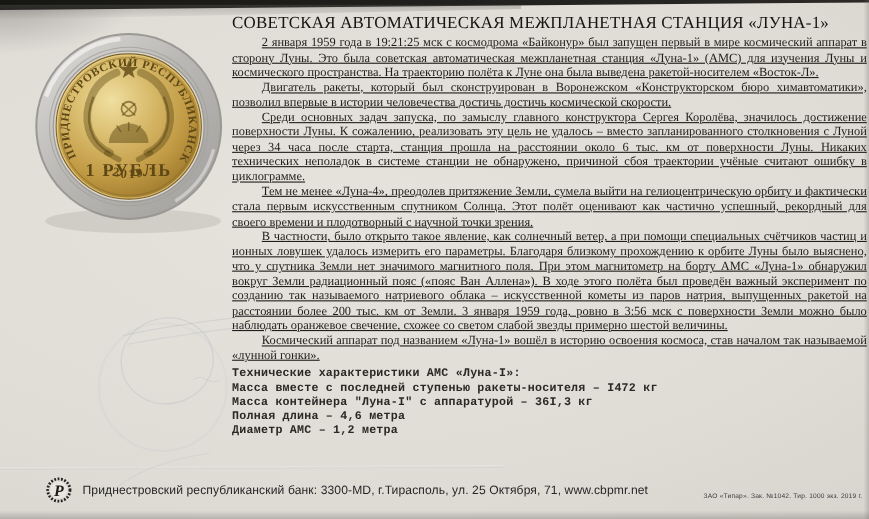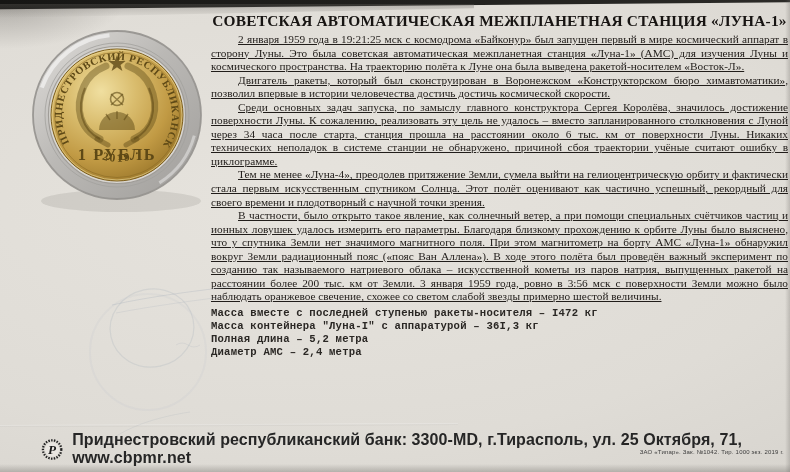--- a/index.html
+++ b/index.html
@@ -18,30 +18,30 @@
     clip-path:polygon(0 0,100% 0,100% 30%,0 100%);}
   .bottom-shade{position:absolute;left:0;bottom:0;width:100%;height:8px;
     background:linear-gradient(to top,rgba(118,115,110,.40),rgba(118,115,110,0));}
   .right-shade{position:absolute;right:0;top:0;width:5px;height:100%;
     background:linear-gradient(to left,rgba(110,107,102,.30),rgba(110,107,102,0));}
   .crease{position:absolute;left:0;top:424px;width:58%;height:2px;
     background:linear-gradient(to bottom,rgba(255,255,255,.55),rgba(140,137,132,.22));
     opacity:.6;transform:rotate(-.25deg);}
   
   .article{position:absolute;left:211px;top:12px;width:577px;color:#211d1a;}
-  .article h1{margin:0 0 3px 0;font-size:15.4px;line-height:18px;font-weight:bold;
-    text-align:center;letter-spacing:.2px;color:#171412;}
+  .article h1{margin:0 0 3px 0;font-size:15.4px;line-height:18px;font-weight:normal;
+    letter-spacing:.2px;color:#171412;}
   .article p{margin:0;text-align:justify;text-indent:27px;
     font-size:11.3px;line-height:13.55px;text-decoration:underline;}
   .specs{margin-top:3px;font-family:"Liberation Mono",monospace;font-weight:bold;
     font-size:10.6px;line-height:13px;color:#2a2724;letter-spacing:.2px;}
   
   .footer{position:absolute;left:39px;top:431px;display:flex;align-items:center;gap:7px;}
-  .footer .bank-line{font-family:"Liberation Sans",sans-serif;font-size:16px;
-    color:#262626;font-weight:700;letter-spacing:.1px;}
+  .footer .bank-line{font-family:"Liberation Sans",sans-serif;font-size:11px;
+    color:#262626;font-weight:400;letter-spacing:.1px;}
   .print-note{position:absolute;right:6px;top:449px;font-family:"Liberation Sans",sans-serif;
     font-size:6px;color:#3c3c3c;letter-spacing:.2px;}
   .coin-wrap{position:absolute;left:0px;top:-1px;width:234px;height:234px;}
   svg{display:block;}
   .pencil{position:absolute;left:0;top:0;width:790px;height:472px;pointer-events:none;}
 </style>
 </head>
 <body>
 
 <div class="stage">
@@ -102,25 +102,27 @@
     </svg>
   </div>
 
   <div class="article">
     <h1>СОВЕТСКАЯ АВТОМАТИЧЕСКАЯ МЕЖПЛАНЕТНАЯ СТАНЦИЯ «ЛУНА-1»</h1>
     <p>2 января 1959 года в 19:21:25 мск с космодрома «Байконур» был запущен первый в мире космический аппарат в сторону Луны. Это была советская автоматическая межпланетная станция «Луна-1» (АМС) для изучения Луны и космического пространства. На траекторию полёта к Луне она была выведена ракетой-носителем «Восток-Л».</p>
     <p>Двигатель ракеты, который был сконструирован в Воронежском «Конструкторском бюро химавтоматики», позволил впервые в истории человечества достичь достичь космической скорости.</p>
     <p>Среди основных задач запуска, по замыслу главного конструктора Сергея Королёва, значилось достижение поверхности Луны. К сожалению, реализовать эту цель не удалось – вместо запланированного столкновения с Луной через 34 часа после старта, станция прошла на расстоянии около 6 тыс. км от поверхности Луны. Никаких технических неполадок в системе станции не обнаружено, причиной сбоя траектории учёные считают ошибку в циклограмме.</p>
     <p>Тем не менее «Луна-4», преодолев притяжение Земли, сумела выйти на гелиоцентрическую орбиту и фактически стала первым искусственным спутником Солнца. Этот полёт оценивают как частично успешный, рекордный для своего времени и плодотворный с научной точки зрения.</p>
     <p>В частности, было открыто такое явление, как солнечный ветер, а при помощи специальных счётчиков частиц и ионных ловушек удалось измерить его параметры. Благодаря близкому прохождению к орбите Луны было выяснено, что у спутника Земли нет значимого магнитного поля. При этом магнитометр на борту АМС «Луна-1» обнаружил вокруг Земли радиационный пояс («пояс Ван Аллена»). В ходе этого полёта был проведён важный эксперимент по созданию так называемого натриевого облака – искусственной кометы из паров натрия, выпущенных ракетой на расстоянии более 200 тыс. км от Земли. 3 января 1959 года, ровно в 3:56 мск с поверхности Земли можно было наблюдать оранжевое свечение, схожее со светом слабой звезды примерно шестой величины.</p>
+    <p>Космический аппарат под названием «Луна-1» вошёл в историю освоения космоса, став началом так называемой «лунной гонки».</p>
     <div class="specs">
+      <div>Технические характеристики АМС «Луна-I»:</div>
       <div>Масса вместе с последней ступенью ракеты-носителя – I472 кг</div>
       <div>Масса контейнера "Луна-I" с аппаратурой – 36I,3 кг</div>
-      <div>Полная длина – 5,2 метра</div>
-      <div>Диаметр АМС – 2,4 метра</div>
+      <div>Полная длина – 4,6 метра</div>
+      <div>Диаметр АМС – 1,2 метра</div>
     </div>
   </div>
 
   <div class="footer">
     <svg width="29" height="29" viewBox="0 0 30 30">
       <circle cx="15" cy="15" r="10.5" fill="none" stroke="#222222" stroke-width="2.6" stroke-dasharray="1.7 1.5"></circle>
       <circle cx="15" cy="15" r="8" fill="#e9e6e1" stroke="none"></circle>
       <text x="15" y="20.2" text-anchor="middle" font-family="Liberation Serif,serif" font-weight="bold" font-style="italic" font-size="15" fill="#1a1a1a">Р</text>
     </svg>
     <div class="bank-line">Приднестровский республиканский банк: 3300-MD, г.Тирасполь, ул. 25 Октября, 71, www.cbpmr.net</div>

